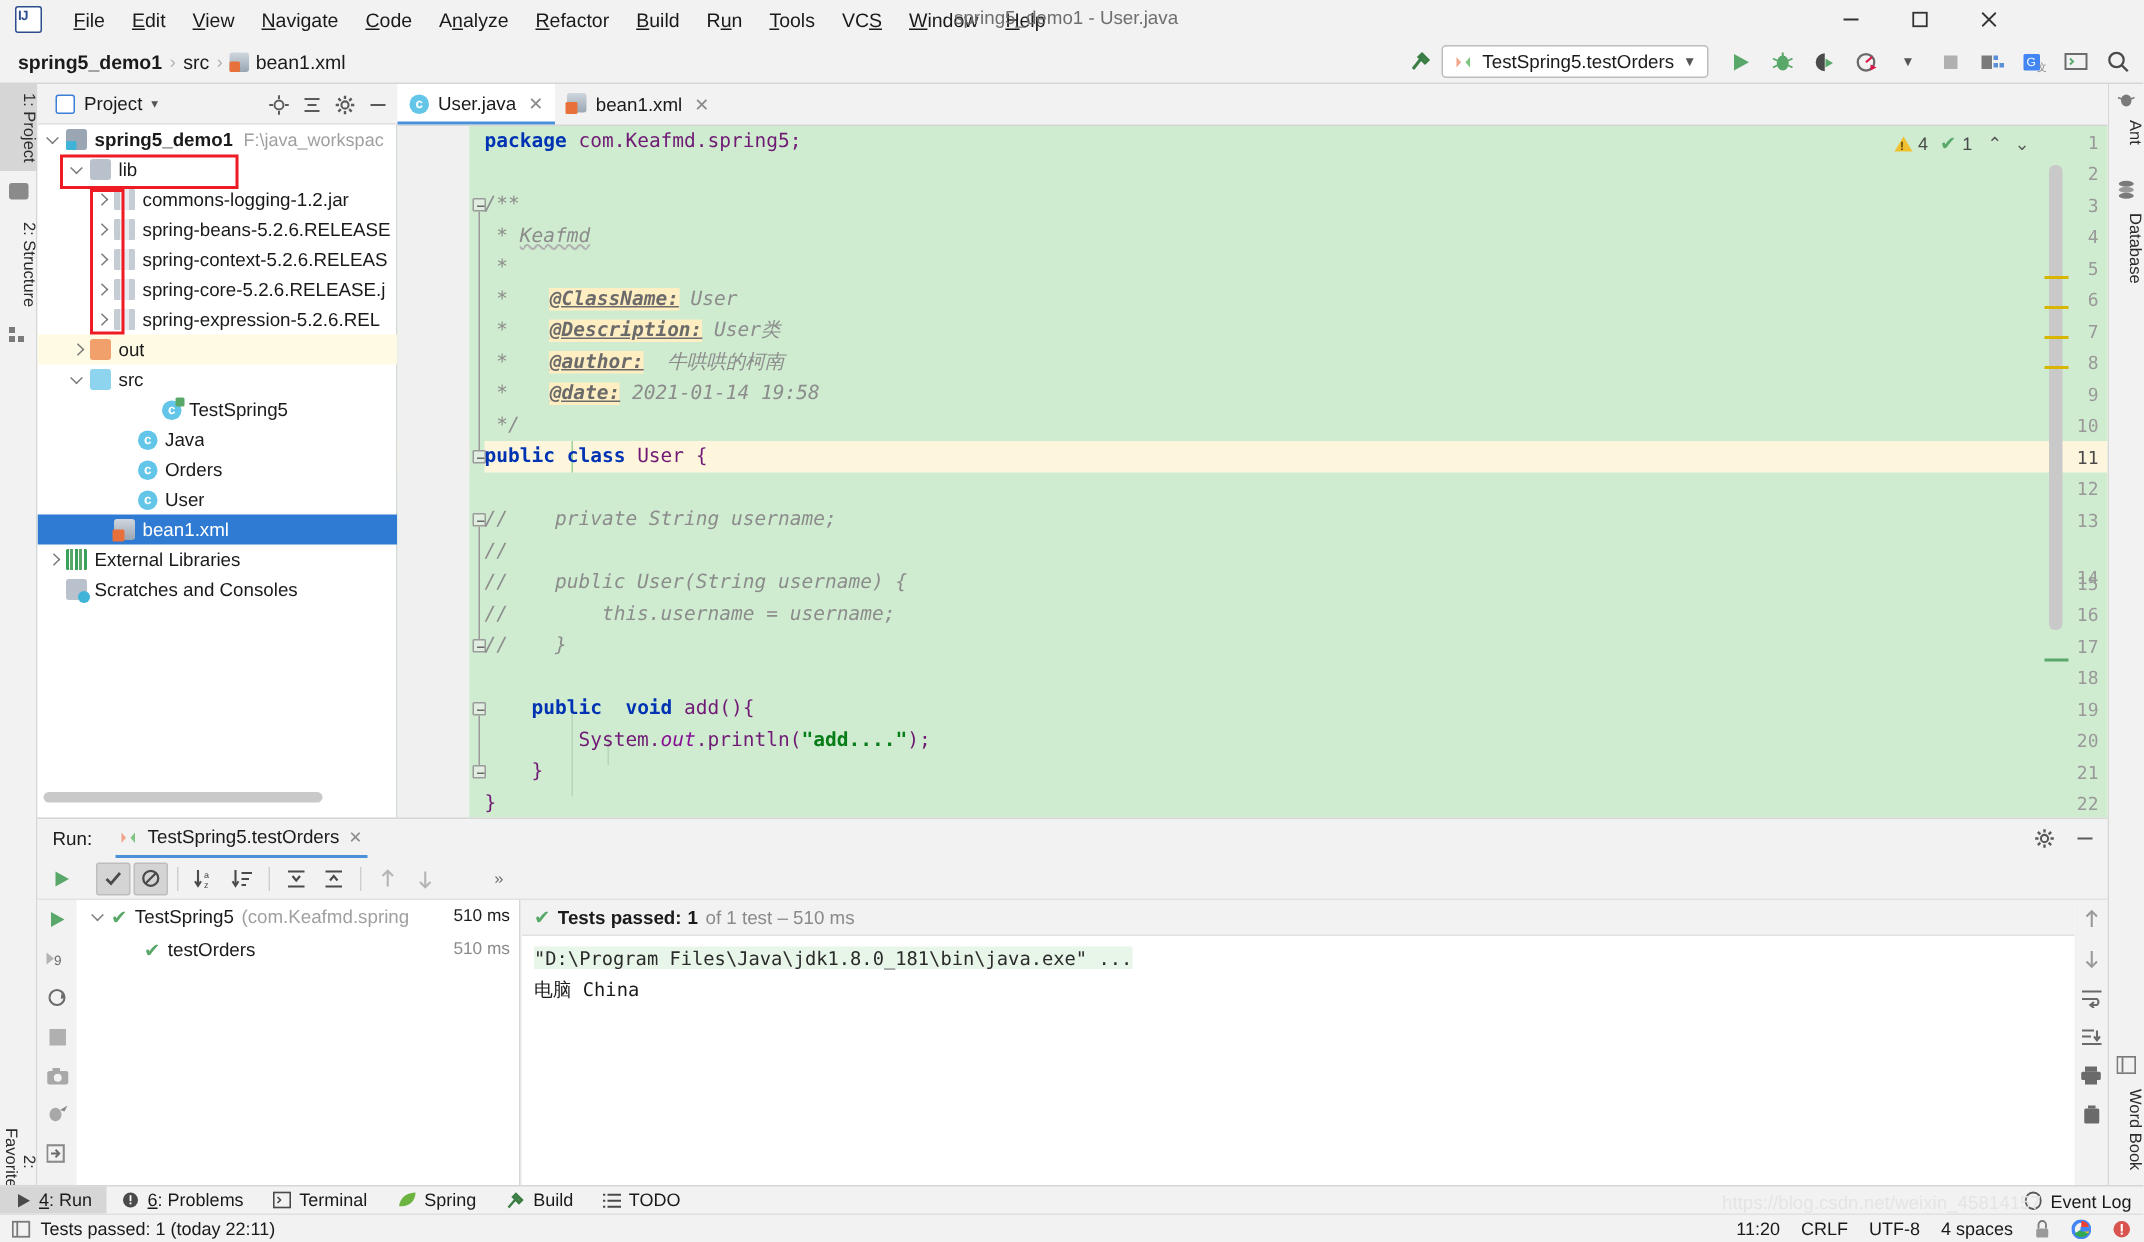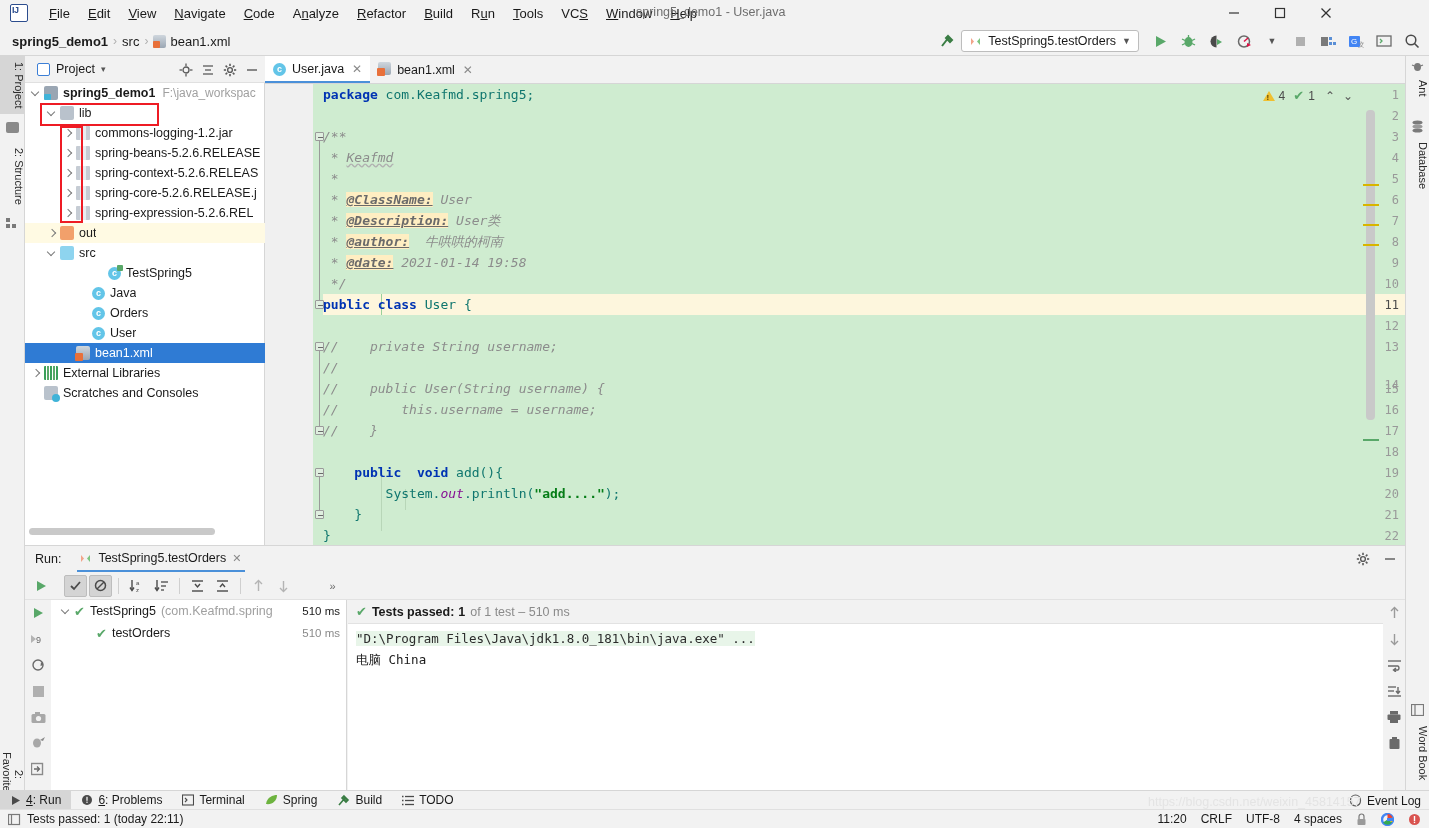--- a/index.html
+++ b/index.html
@@ -123,24 +123,24 @@
   .lnum { position:absolute; right:6px; width:40px; text-align:right; font-size:12px; color:#999;
      font-family:"DejaVu Sans Mono", monospace; }
   .lnum.cur { color:#4a4a4a; }
   .curline { position:absolute; left:0; top:0; width:1140px; height:21px; background:#fdf6dd; }
   .curline-num { position:absolute; left:0; width:48px; height:21px; background:#fdf6e0; }
   .code { position:absolute; left:58px; top:0; font-family:"DejaVu Sans Mono", monospace;
      font-size:13px; line-height:21px; white-space:pre; }
   .cl { position:absolute; left:0; white-space:pre; }
   .kw { color:#0033b3; font-weight:bold; }
   .cm { color:#8c8c8c; font-style:italic; }
-  .tag { color:#6a6a6a; font-style:italic; text-decoration:underline; font-weight:bold; background:#ffeec2; }
+  .tag { color:#6a6a6a; font-style:italic; text-decoration:underline; font-weight:bold; background:#ffeec2;margin-left:20px; }
   .str { color:#067d17; font-weight:bold; }
   .fld { color:#871094; font-style:italic; }
-  .pl { color:#0f766e; }
+  .pl { color:#701a75; }
   .sq { text-decoration:underline wavy #b0b0b0; }
   .fold { position:absolute; left:50px; width:9px; height:9px; border:1px solid #9a9a9a;
      background:#dfeedf; border-radius:1px; }
   .fold:after { content:""; position:absolute; left:1.5px; top:3.5px; width:5px; height:1px; background:#6a6a6a; }
   .foldline { position:absolute; left:54px; width:1px; background:#9a9a9a; }
   .indentg { position:absolute; width:1px; background:#b8d6b8; }
 
   .einsp { position:absolute; right:52px; top:4px; display:flex; align-items:center; gap:4px;
      font-size:12px; color:#4a4a4a; }
   .tri-warn { width:0; height:0; border-left:6px solid transparent; border-right:6px solid transparent;

